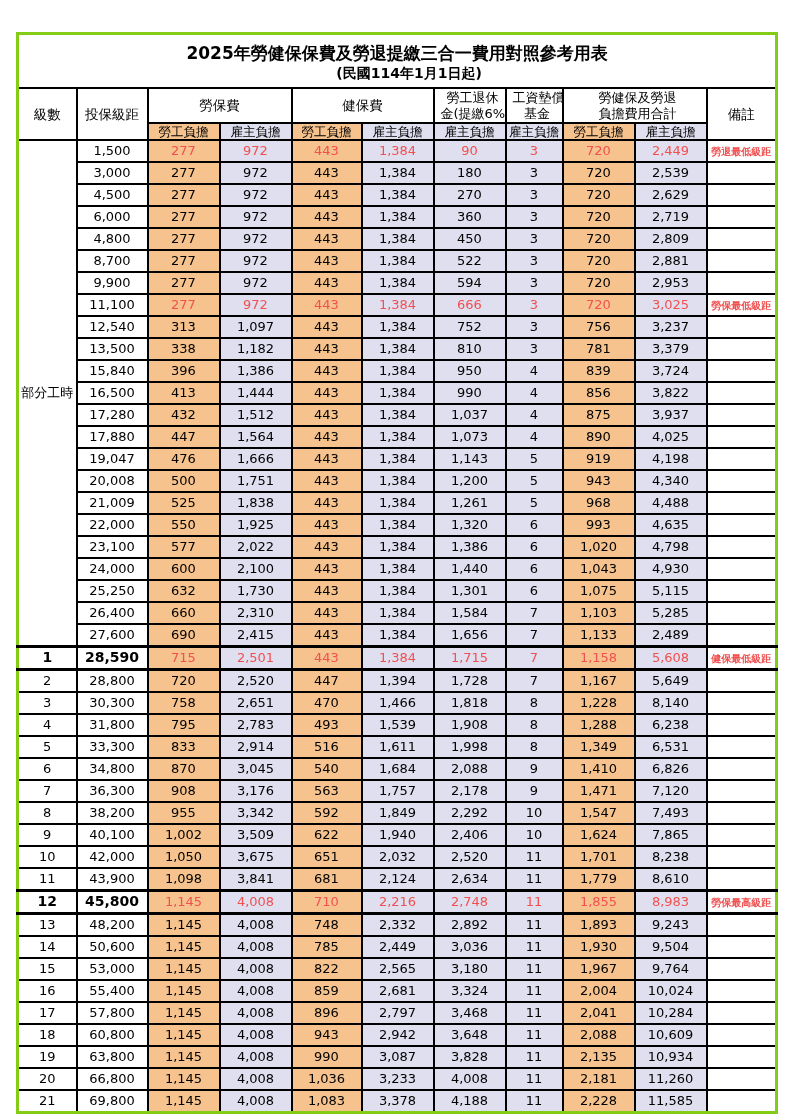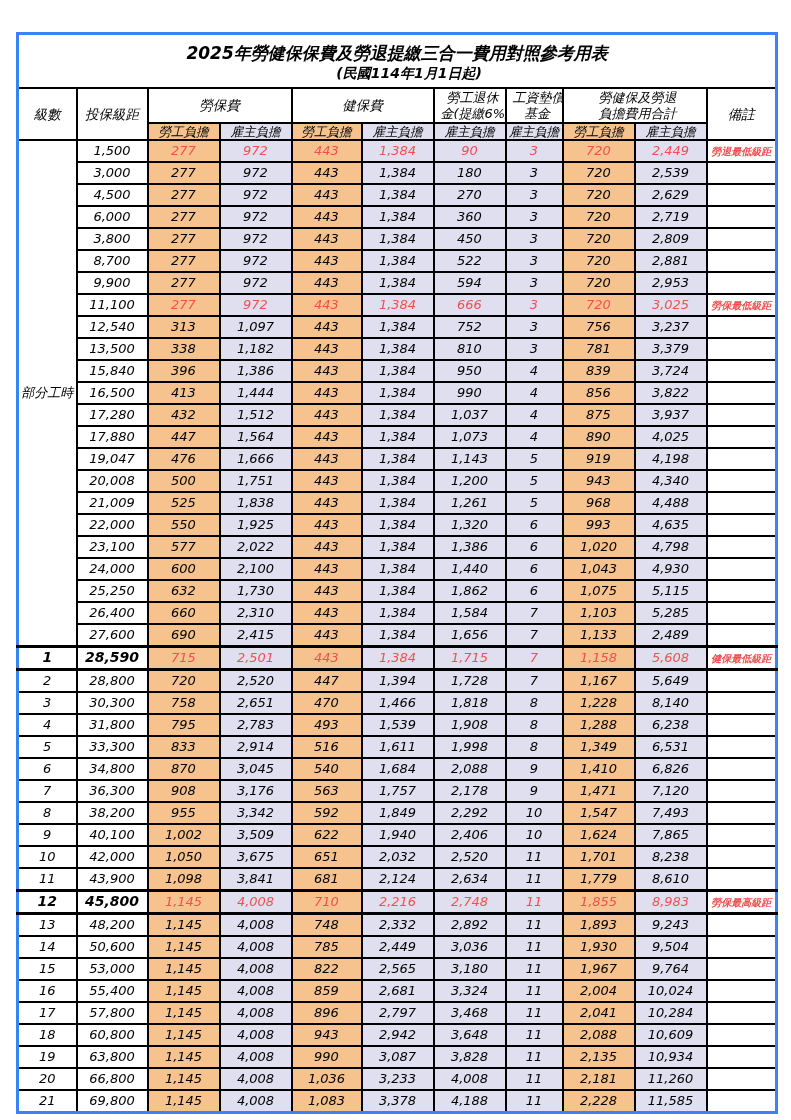--- a/index.html
+++ b/index.html
@@ -13,22 +13,21 @@
   .page-wrap {
     width: 791px;
     height: 1120px;
     box-sizing: border-box;
     padding: 32px 16px 0 16px;
   }
   table.premium-table {
     border-collapse: collapse;
     table-layout: fixed;
     width: 759px;
-    border: 3px solid #3b82f6;
-    font-style: italic;
+    border: 3px solid #84cc16;
   }
   td, th {
     border: 2px solid #000;
     text-align: center;
     vertical-align: middle;
     padding: 0;
     font-weight: normal;
     overflow: hidden;
     white-space: nowrap;
     font-size: 13px;
@@ -149,21 +148,21 @@
           <td class="value-cell er">972</td>
           <td class="value-cell emp">443</td>
           <td class="value-cell er">1,384</td>
           <td class="value-cell er">360</td>
           <td class="value-cell er">3</td>
           <td class="value-cell emp">720</td>
           <td class="value-cell er">2,719</td>
           <td class="note-cell"></td>
         </tr>
         <tr class="">
-          <td class="bracket-cell">3,800</td>
+          <td class="bracket-cell">4,800</td>
           <td class="value-cell emp">277</td>
           <td class="value-cell er">972</td>
           <td class="value-cell emp">443</td>
           <td class="value-cell er">1,384</td>
           <td class="value-cell er">450</td>
           <td class="value-cell er">3</td>
           <td class="value-cell emp">720</td>
           <td class="value-cell er">2,809</td>
           <td class="note-cell"></td>
         </tr>
@@ -346,21 +345,21 @@
           <td class="value-cell emp">1,043</td>
           <td class="value-cell er">4,930</td>
           <td class="note-cell"></td>
         </tr>
         <tr class="">
           <td class="bracket-cell">25,250</td>
           <td class="value-cell emp">632</td>
           <td class="value-cell er">1,730</td>
           <td class="value-cell emp">443</td>
           <td class="value-cell er">1,384</td>
-          <td class="value-cell er">1,862</td>
+          <td class="value-cell er">1,301</td>
           <td class="value-cell er">6</td>
           <td class="value-cell emp">1,075</td>
           <td class="value-cell er">5,115</td>
           <td class="note-cell"></td>
         </tr>
         <tr class="">
           <td class="bracket-cell">26,400</td>
           <td class="value-cell emp">660</td>
           <td class="value-cell er">2,310</td>
           <td class="value-cell emp">443</td>

